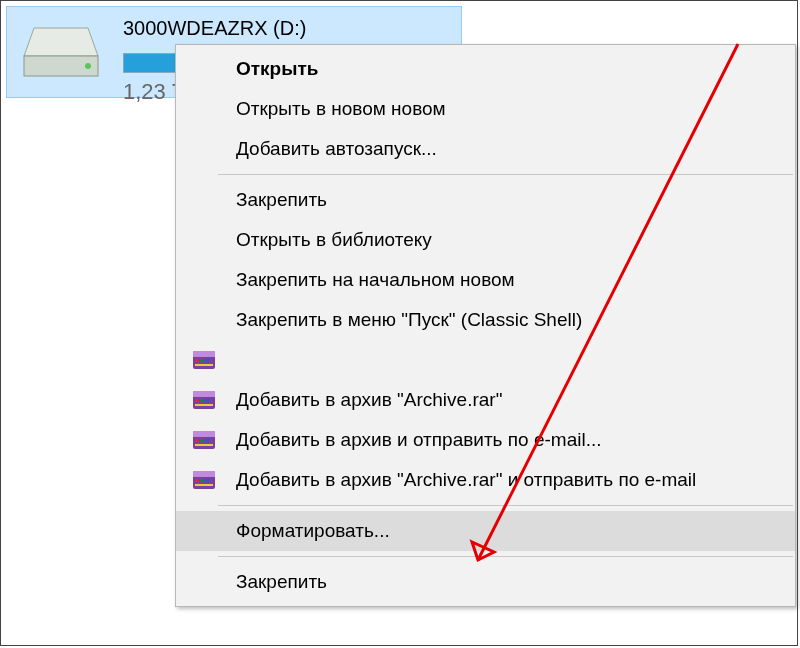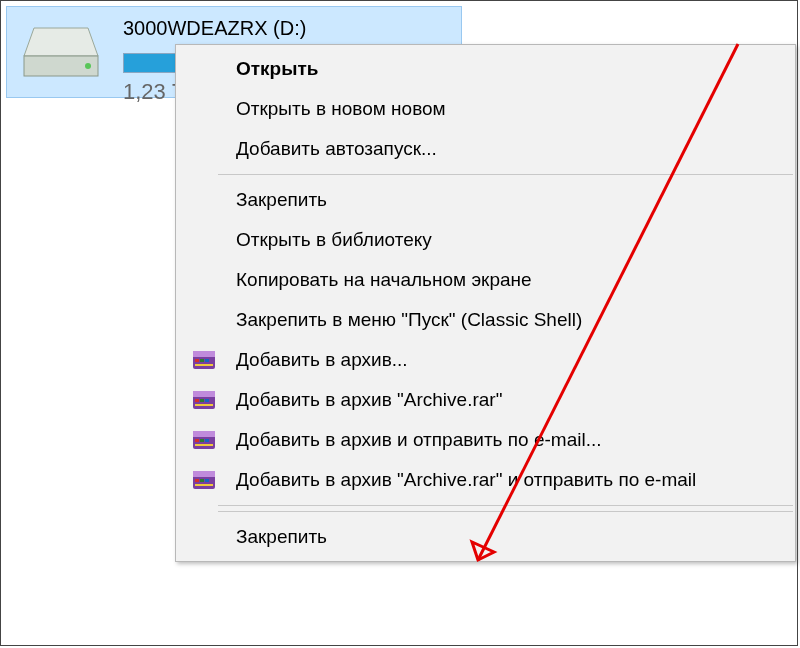--- a/index.html
+++ b/index.html
@@ -40,35 +40,34 @@
   <div class="drive-sub">1,23 Т</div>
 </div>
 
 <div class="ctxmenu">
   <div class="mitem bold"><span>Открыть</span></div>
   <div class="mitem"><span>Открыть в новом новом</span></div>
   <div class="mitem"><span>Добавить автозапуск...</span></div>
   <div class="sep"></div>
   <div class="mitem"><span>Закрепить</span></div>
   <div class="mitem"><span>Открыть в библиотеку</span></div>
-  <div class="mitem"><span>Копировать на начальном экране</span></div>
+  <div class="mitem"><span>Закрепить на начальном новом</span></div>
   <div class="mitem"><span>Закрепить в меню "Пуск" (Classic Shell)</span></div>
 
   <div class="mitem">
     <span class="micon">
       <svg width="28" height="28" viewBox="0 0 28 28">
           <rect x="3" y="5" width="22" height="18" rx="2" fill="#7a3fa0"></rect>
           <rect x="3" y="5" width="22" height="6" fill="#c08bdc"></rect>
           <rect x="5" y="13" width="4" height="3" fill="#d32f2f"></rect>
           <rect x="10" y="13" width="4" height="3" fill="#2e7d32"></rect>
           <rect x="15" y="13" width="4" height="3" fill="#1565c0"></rect>
           <rect x="5" y="18" width="18" height="2" fill="#f0c93a"></rect>
         </svg>
     </span>
-    <span>Добавить в архив...</span>
   </div>
   <div class="mitem">
     <span class="micon">
       <svg width="28" height="28" viewBox="0 0 28 28">
           <rect x="3" y="5" width="22" height="18" rx="2" fill="#7a3fa0"></rect>
           <rect x="3" y="5" width="22" height="6" fill="#c08bdc"></rect>
           <rect x="5" y="13" width="4" height="3" fill="#d32f2f"></rect>
           <rect x="10" y="13" width="4" height="3" fill="#2e7d32"></rect>
           <rect x="15" y="13" width="4" height="3" fill="#1565c0"></rect>
           <rect x="5" y="18" width="18" height="2" fill="#f0c93a"></rect>
@@ -97,20 +96,21 @@
           <rect x="5" y="13" width="4" height="3" fill="#d32f2f"></rect>
           <rect x="10" y="13" width="4" height="3" fill="#2e7d32"></rect>
           <rect x="15" y="13" width="4" height="3" fill="#1565c0"></rect>
           <rect x="5" y="18" width="18" height="2" fill="#f0c93a"></rect>
         </svg>
     </span>
     <span>Добавить в архив "Archive.rar" и отправить по e-mail</span>
   </div>
 
   <div class="sep"></div>
+  <div class="mitem highlight"><span>Форматировать...</span></div>
   <div class="sep"></div>
   <div class="mitem"><span>Закрепить</span></div>
 </div>
 
 <svg class="arrow" width="800" height="648">
   <line x1="738" y1="44" x2="478" y2="560" stroke="#e40000" stroke-width="3"></line>
   <polygon points="478,560 472,542 494,552" fill="none" stroke="#e40000" stroke-width="3"></polygon>
 </svg>
 
 <div class="frame"></div>

